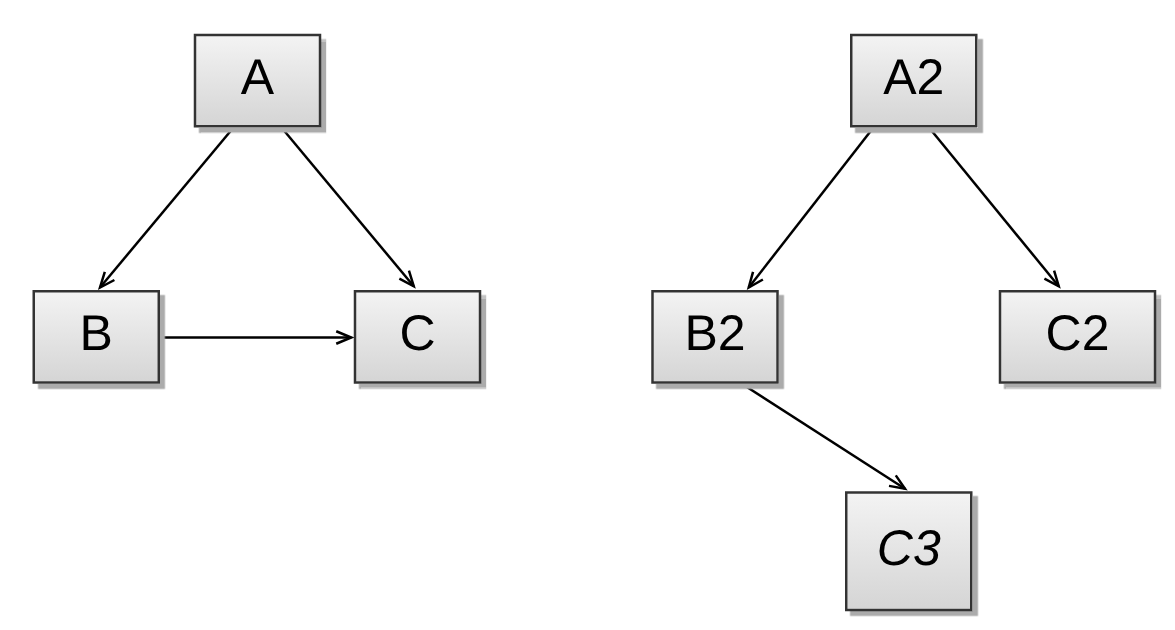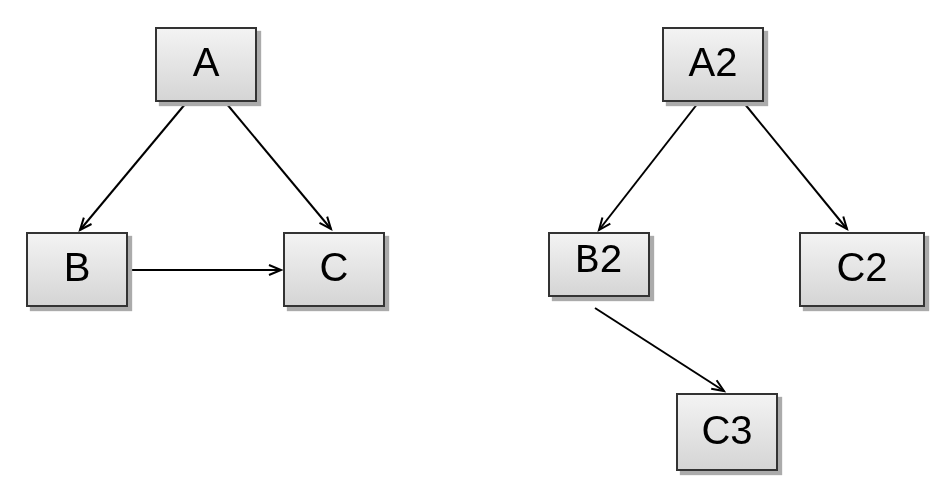--- a/index.html
+++ b/index.html
@@ -77,26 +77,26 @@
   <div id="node-layer">
       <div class="node" style="left: 155px; top: 27px; width: 102px; height: 75px;">
         <span class="node-label">A</span>
       </div>
       <div class="node" style="left: 26px; top: 232px; width: 102px; height: 75px;">
         <span class="node-label">B</span>
       </div>
       <div class="node" style="left: 283px; top: 232px; width: 102px; height: 75px;">
         <span class="node-label">C</span>
       </div>
-      <div class="node" style="left: 662px; top: 27px; width: 102px; height: 75px;">
+      <div class="node" style="left: 680px; top: 27px; width: 102px; height: 75px;">
         <span class="node-label">A2</span>
       </div>
-      <div class="node" style="left: 548px; top: 232px; width: 102px; height: 65px; font-family: Liberation Mono, monospace;">
+      <div class="node" style="left: 521px; top: 232px; width: 102px; height: 75px;">
         <span class="node-label">B2</span>
       </div>
       <div class="node" style="left: 799px; top: 232px; width: 126px; height: 75px;">
         <span class="node-label">C2</span>
       </div>
-      <div class="node" style="left: 676px; top: 393px; width: 102px; height: 78px;">
+      <div class="node" style="left: 676px; top: 393px; width: 102px; height: 96px; font-style: italic;">
         <span class="node-label">C3</span>
       </div>
     </div>
 </div>
 
 </body></html>

